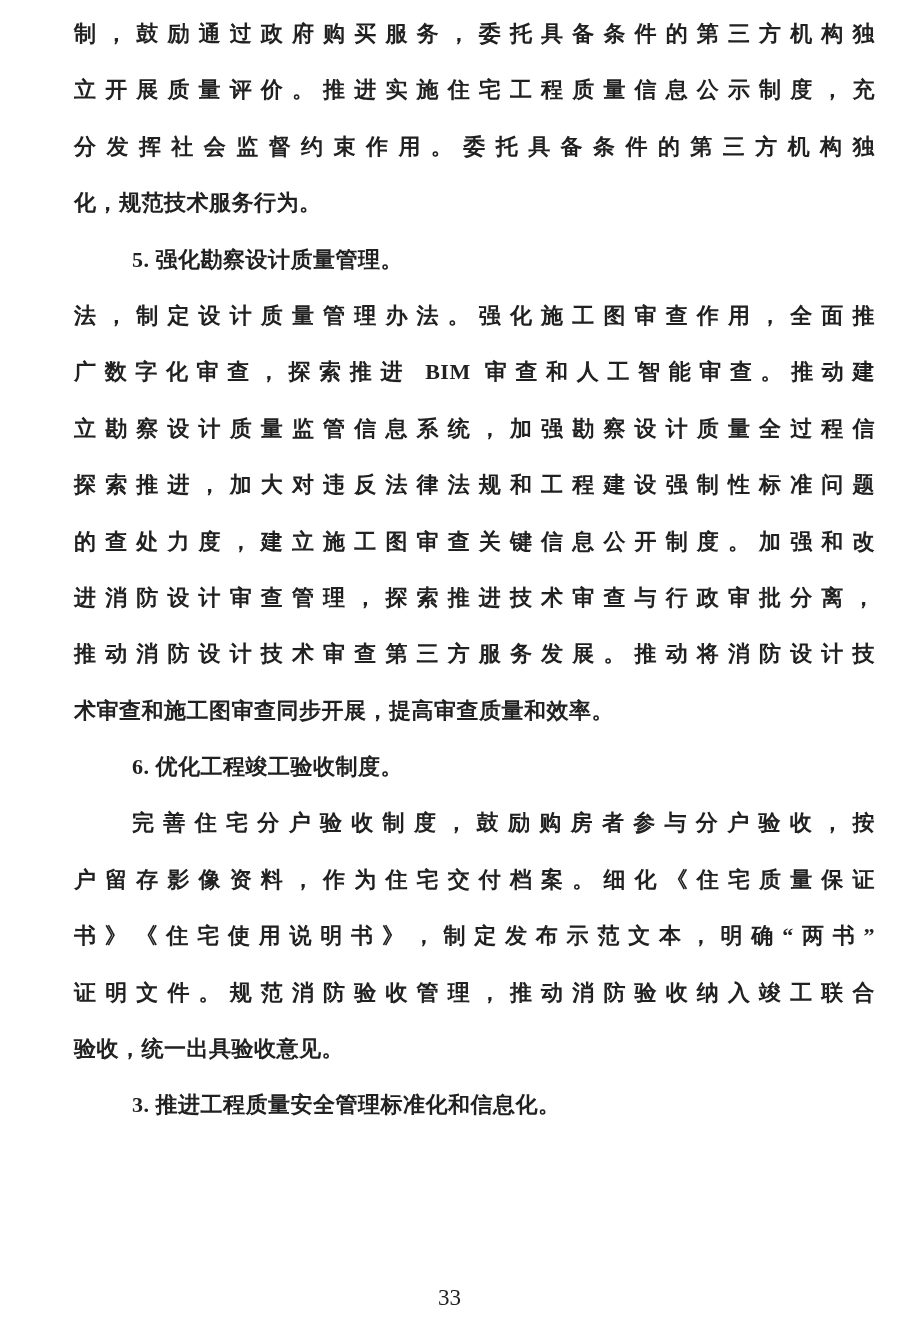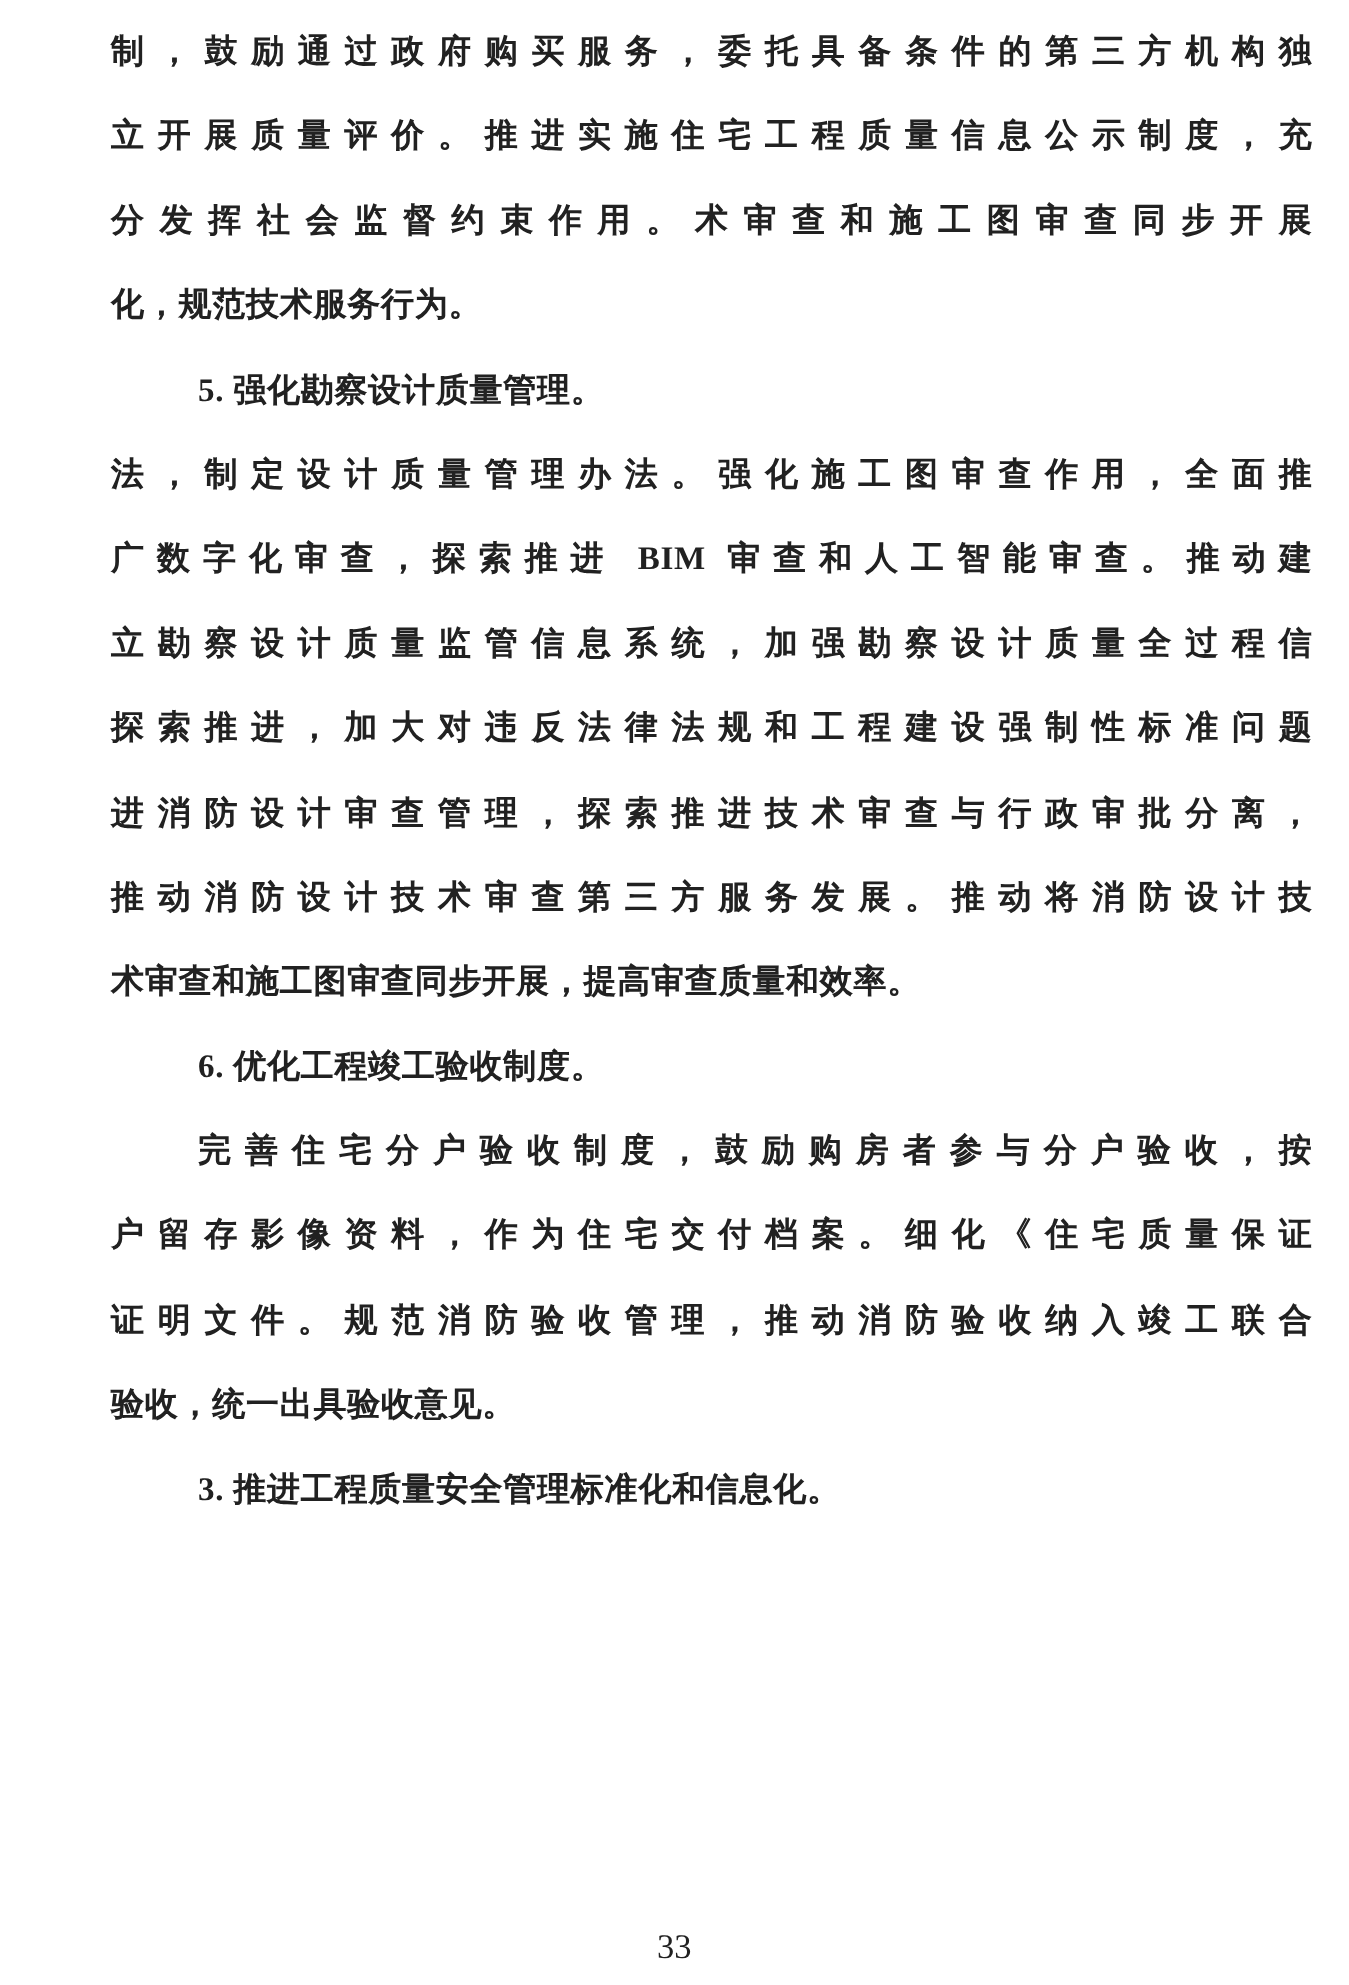--- a/index.html
+++ b/index.html
@@ -50,31 +50,33 @@
     color: var(--text-color, #212121);
   }
 </style>
 </head>
 <body>
 
 <div class="page" style="--text-color: #212121; --bg-color: #ffffff;">
   <div class="content">
       <div class="line full">制，鼓励通过政府购买服务，委托具备条件的第三方机构独</div>
       <div class="line full">立开展质量评价。推进实施住宅工程质量信息公示制度，充</div>
-      <div class="line full">分发挥社会监督约束作用。术审查和施工图审查同步开展</div>
+      <div class="line full">分发挥社会监督约束作用。委托具备条件的第三方机构独</div>
       <div class="line">化，规范技术服务行为。</div>
       <div class="line indent">5. 强化勘察设计质量管理。</div>
       <div class="line full">法，制定设计质量管理办法。强化施工图审查作用，全面推</div>
       <div class="line full">广数字化审查，探索推进 BIM 审查和人工智能审查。推动建</div>
       <div class="line full">立勘察设计质量监管信息系统，加强勘察设计质量全过程信</div>
       <div class="line full">探索推进，加大对违反法律法规和工程建设强制性标准问题</div>
+      <div class="line full">的查处力度，建立施工图审查关键信息公开制度。加强和改</div>
       <div class="line full">进消防设计审查管理，探索推进技术审查与行政审批分离，</div>
       <div class="line full">推动消防设计技术审查第三方服务发展。推动将消防设计技</div>
       <div class="line">术审查和施工图审查同步开展，提高审查质量和效率。</div>
       <div class="line indent">6. 优化工程竣工验收制度。</div>
       <div class="line indent full">完善住宅分户验收制度，鼓励购房者参与分户验收，按</div>
       <div class="line full">户留存影像资料，作为住宅交付档案。细化《住宅质量保证</div>
+      <div class="line full">书》《住宅使用说明书》，制定发布示范文本，明确“两书”</div>
       <div class="line full">证明文件。规范消防验收管理，推动消防验收纳入竣工联合</div>
       <div class="line">验收，统一出具验收意见。</div>
       <div class="line indent">3. 推进工程质量安全管理标准化和信息化。</div>
     </div>
   <div class="page-number">33</div>
 </div>
 
 </body></html>

